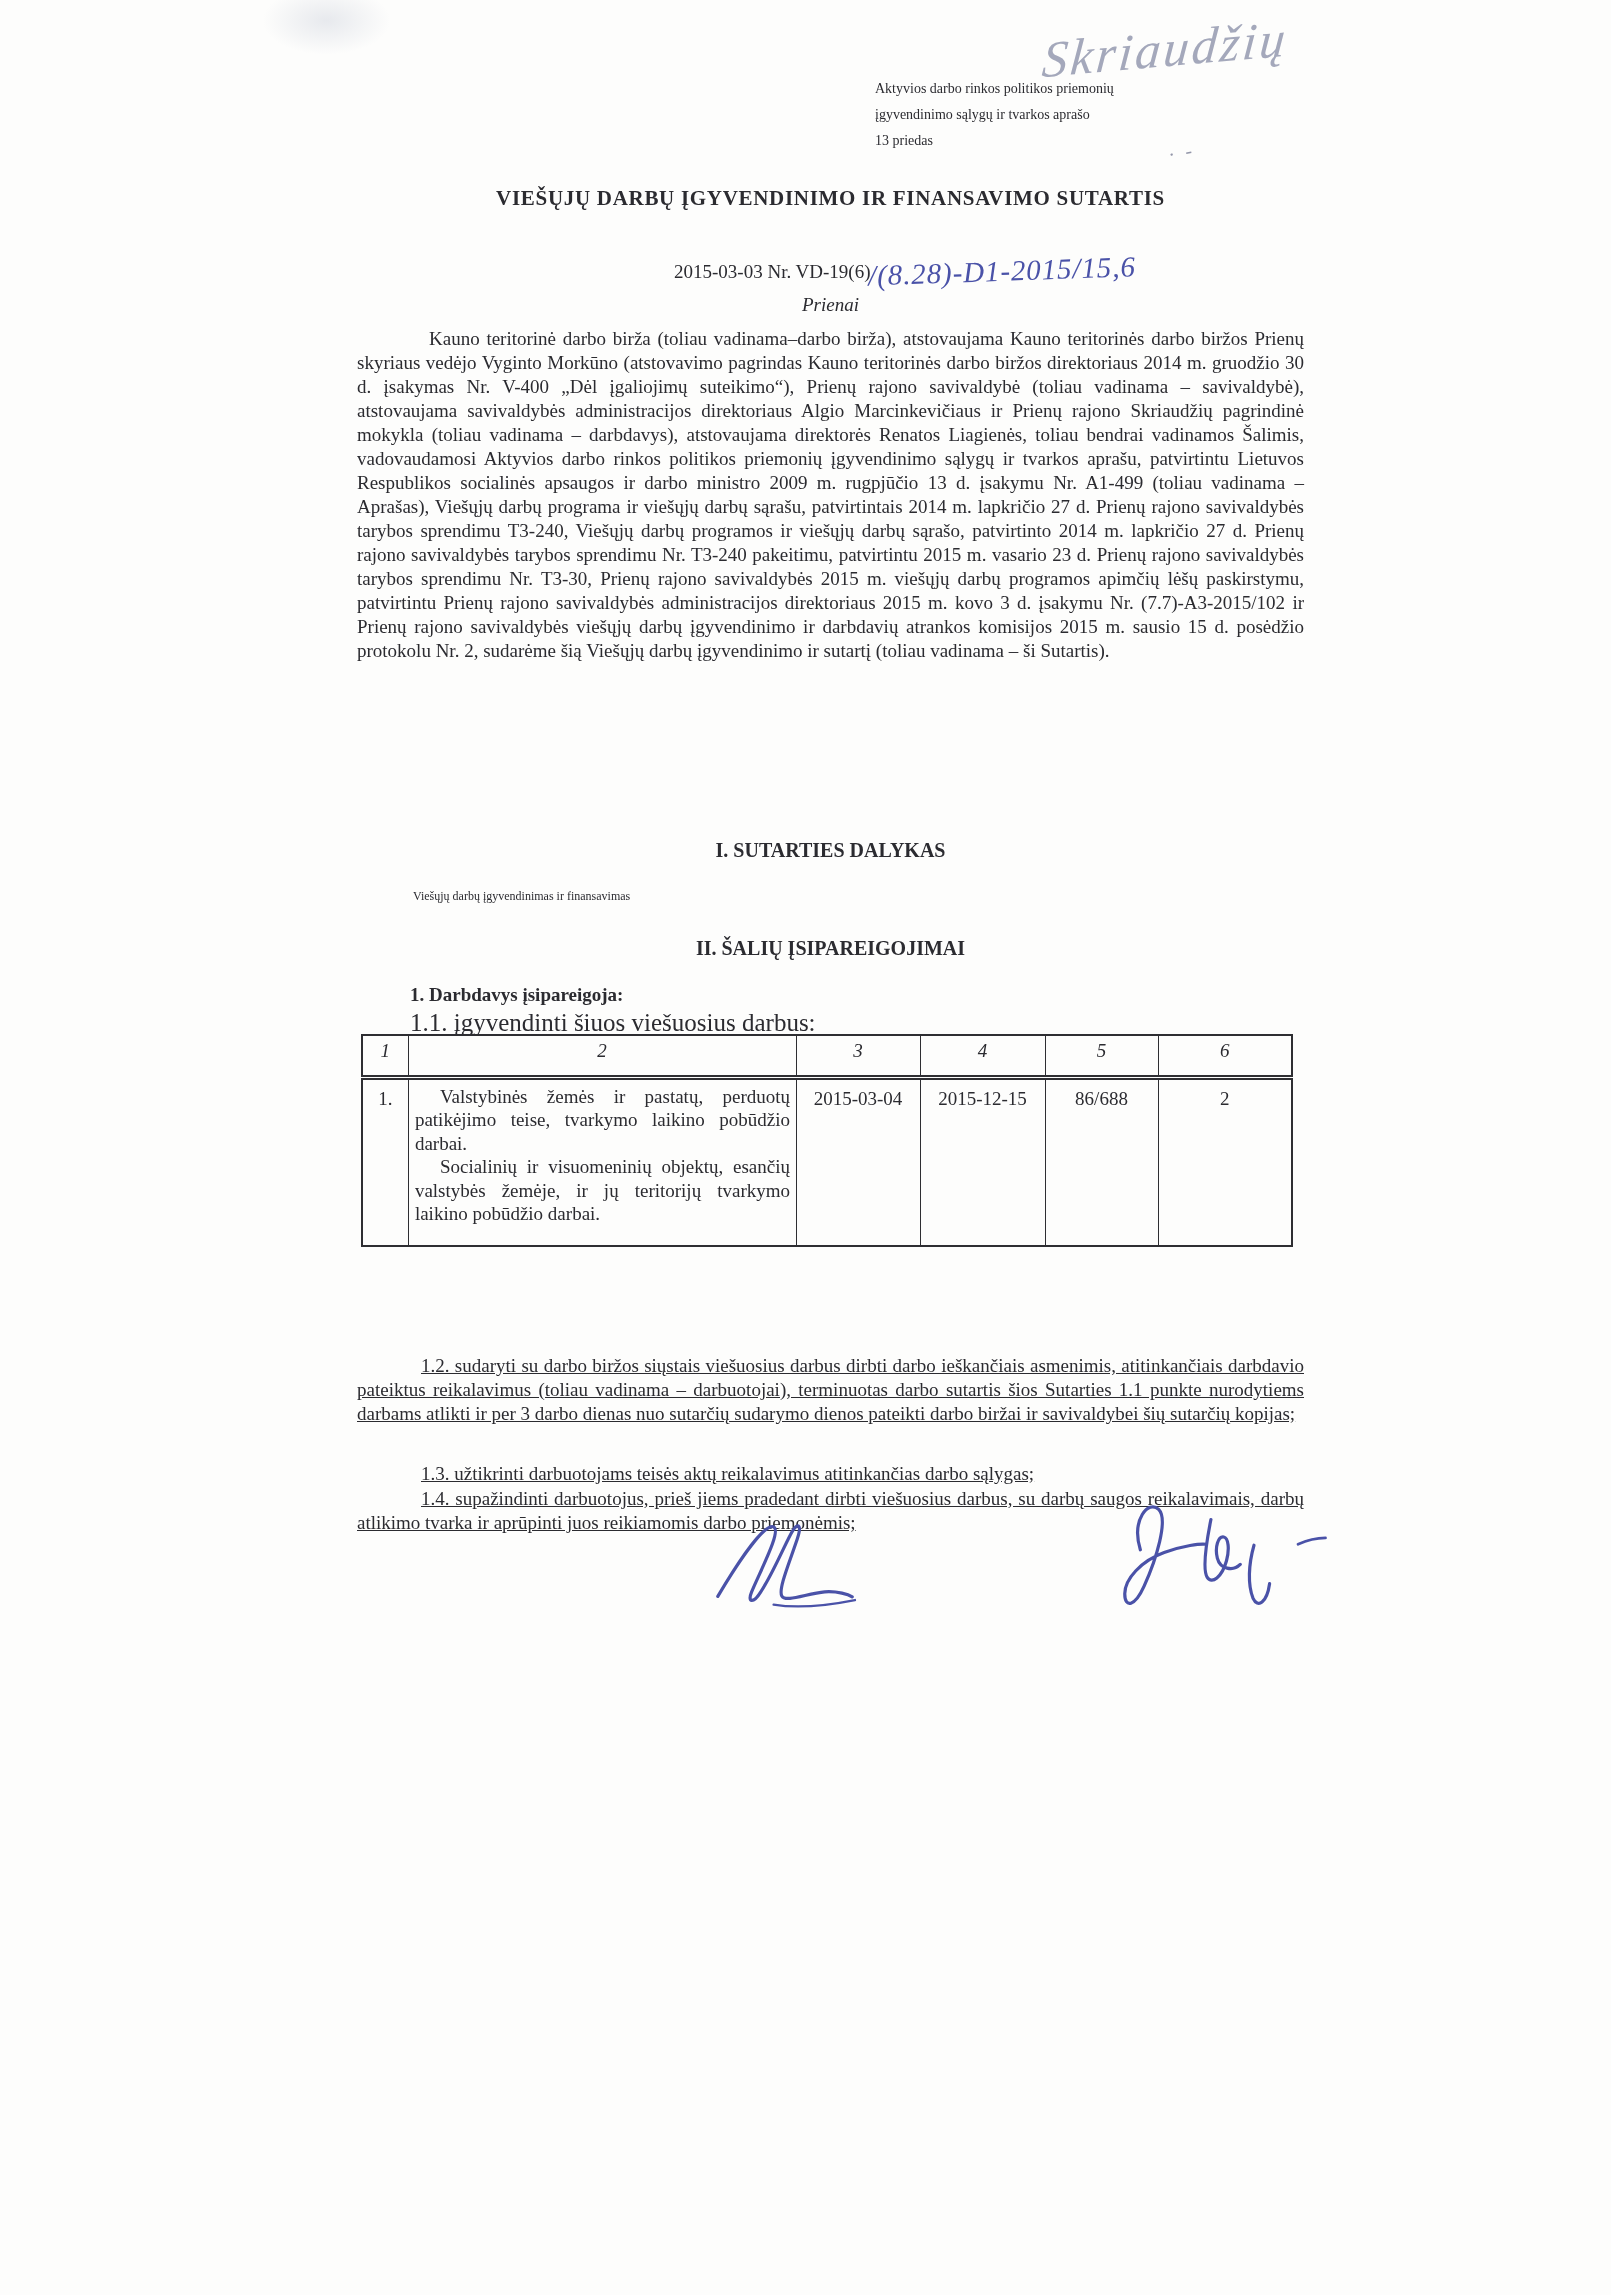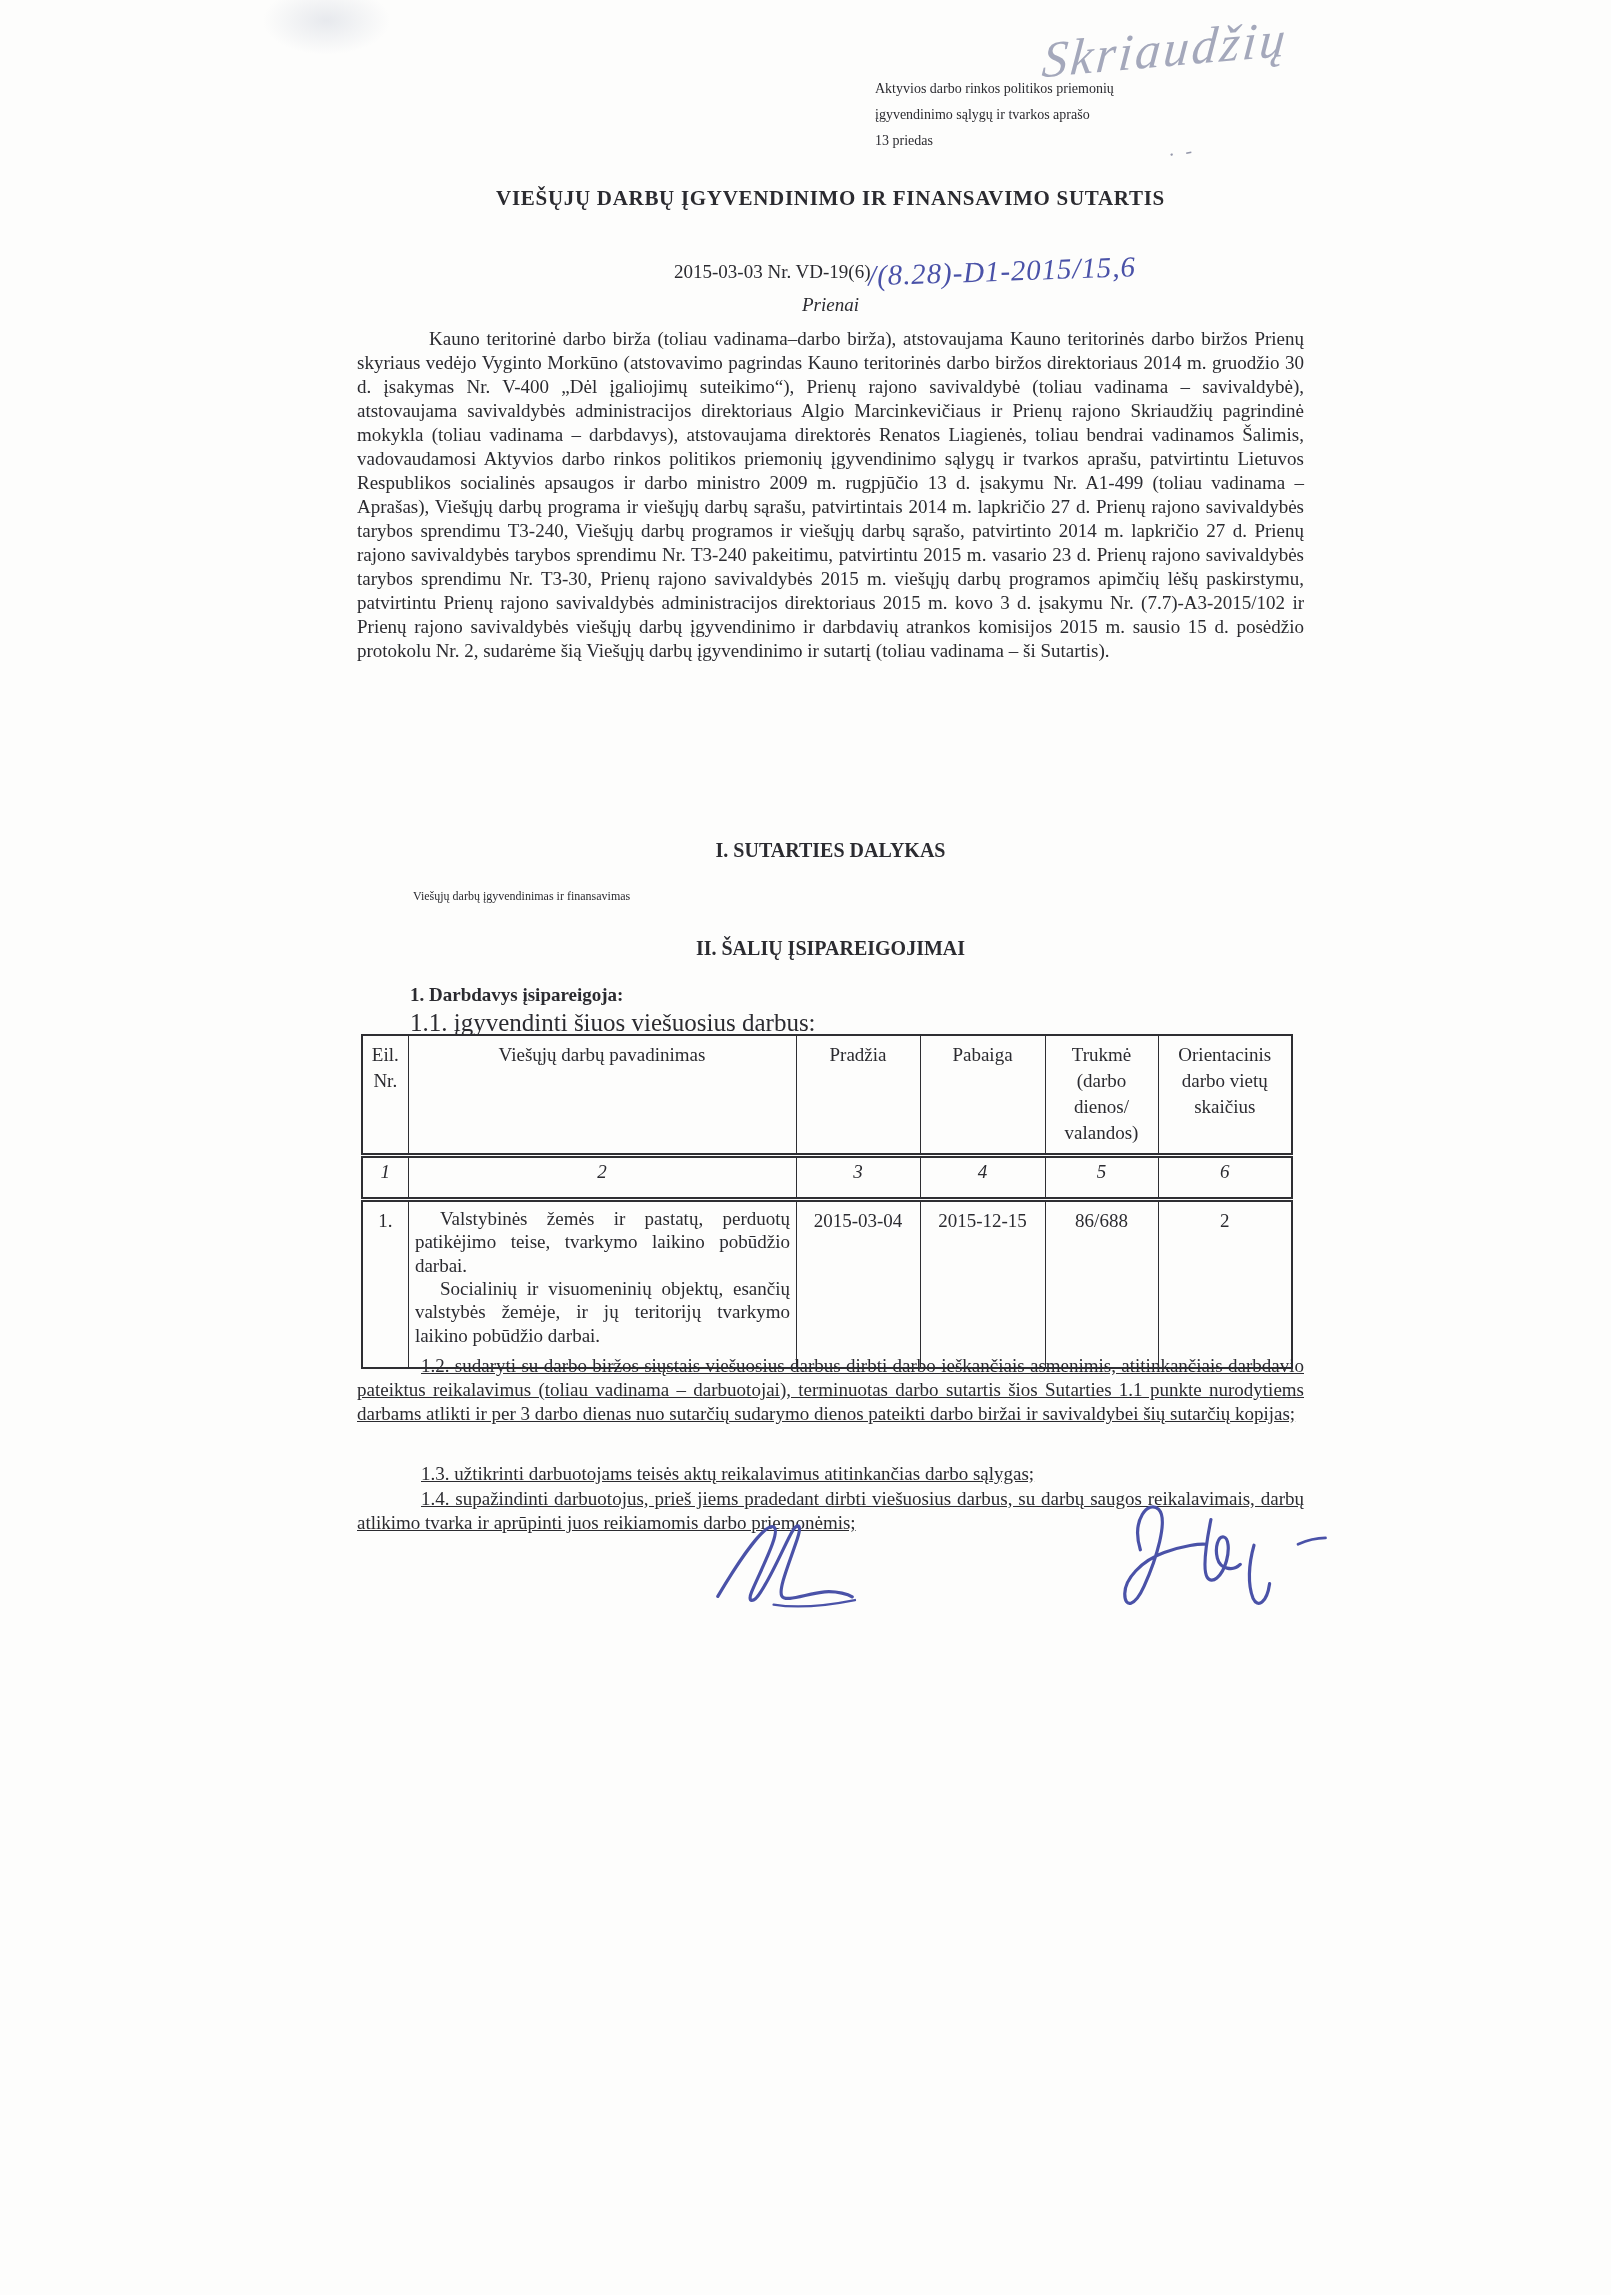--- a/index.html
+++ b/index.html
@@ -158,28 +158,20 @@
   <table class="works">
     <colgroup>
       <col style="width:46px">
         <col style="width:388px">
         <col style="width:124px">
       <col style="width:125px">
         <col style="width:113px">
         <col style="width:134px">
     </colgroup>
     <tbody>
-      <tr class="hdr">
-        <th style="padding:6.4px 3.7px;">Eil. Nr.</th>
-        <th>Viešųjų darbų pavadinimas</th>
-        <th>Pradžia</th>
-        <th>Pabaiga</th>
-        <th>Trukmė (darbo dienos/ valandos)</th>
-        <th style="padding:6.4px 8.3px;">Orientacinis darbo vietų skaičius</th>
-      </tr>
       <tr class="nums">
         <td>1</td>
         <td>2</td>
         <td>3</td>
         <td>4</td>
         <td>5</td>
         <td>6</td>
       </tr>
       <tr class="datarow">
         <td>1.</td>

